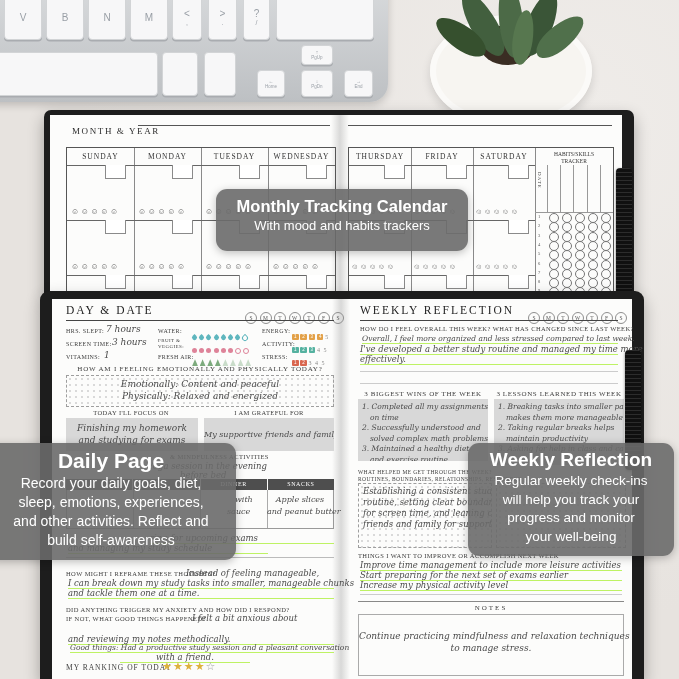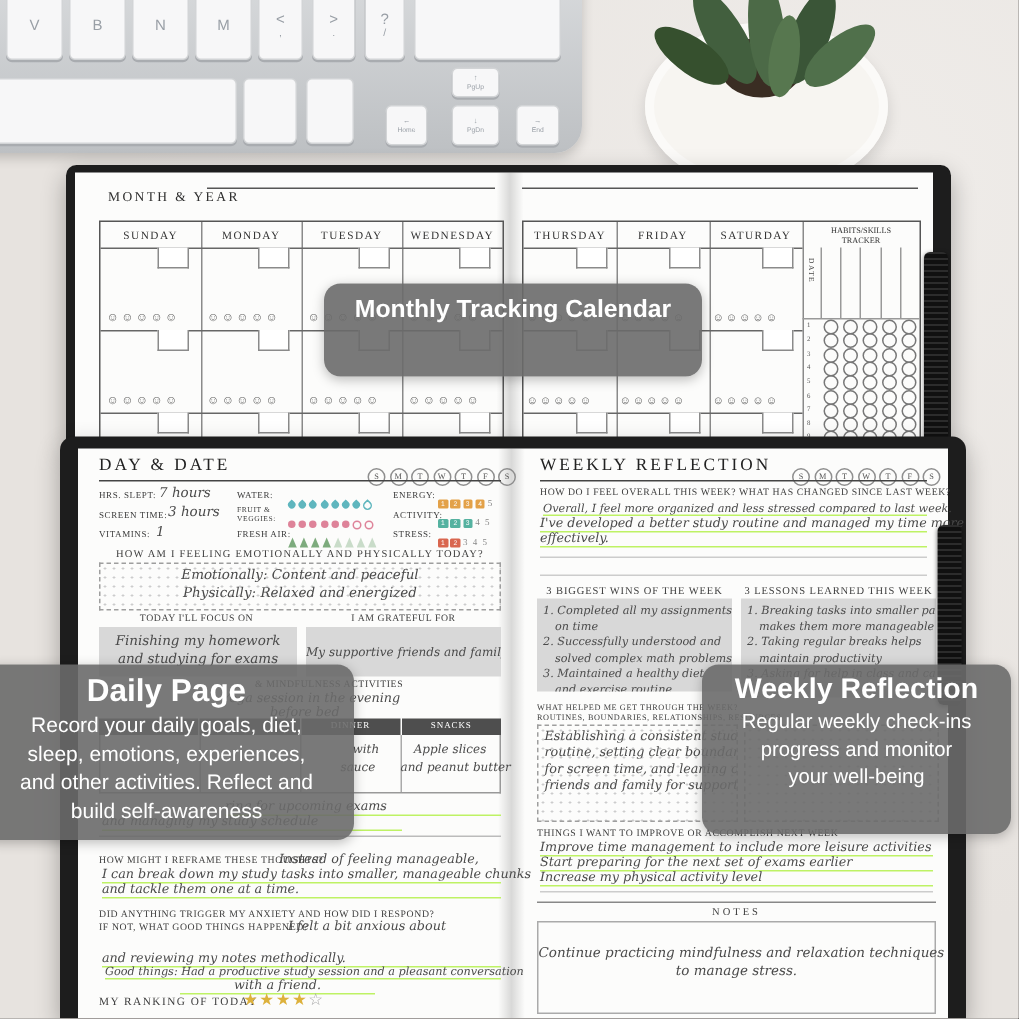--- a/index.html
+++ b/index.html
@@ -407,34 +407,36 @@
     <div class="abs" style="left:318px;top:323px;width:264px;height:60px;border:1px solid #aaa;">
       <div class="hw hw9 ctr" style="left:0;top:28px;width:264px;">to manage stress.</div>
       <div class="hw hw9 ctr" style="left:0;top:16px;width:264px;">Continue practicing mindfulness and relaxation techniques</div>
     </div>
 
     <div class="band" style="left:585px;top:59px;height:120px;"></div>
   </div>
 
   <div class="ovl" style="left:216px;top:189px;width:252px;height:62px;">
     <div style="font-size:16.5px;font-weight:bold;margin-top:8px;">Monthly Tracking Calendar</div>
+    <div style="font-size:13px;margin-top:2px;">With mood and habits trackers</div>
   </div>
 
   <div class="ovl" style="left:-14px;top:443px;width:250px;height:117px;">
     <div style="font-size:21px;font-weight:bold;margin-top:6px;">Daily Page</div>
     <div style="font-size:14px;line-height:19px;margin-top:1px;">
       <div>Record your daily goals, diet,</div>
       <div>sleep, emotions, experiences,</div>
       <div>and other activities. Reflect and</div>
       <div>build self-awareness</div>
     </div>
   </div>
 
   <div class="ovl" style="left:468px;top:443px;width:206px;height:113px;">
     <div style="font-size:19px;font-weight:bold;margin-top:6px;">Weekly Reflection</div>
     <div style="font-size:13.5px;line-height:18.5px;margin-top:1px;">
       <div>Regular weekly check-ins</div>
+      <div>will help you track your</div>
       <div>progress and monitor</div>
       <div>your well-being</div>
     </div>
   </div>
 
 </div>
 
 </body></html>

